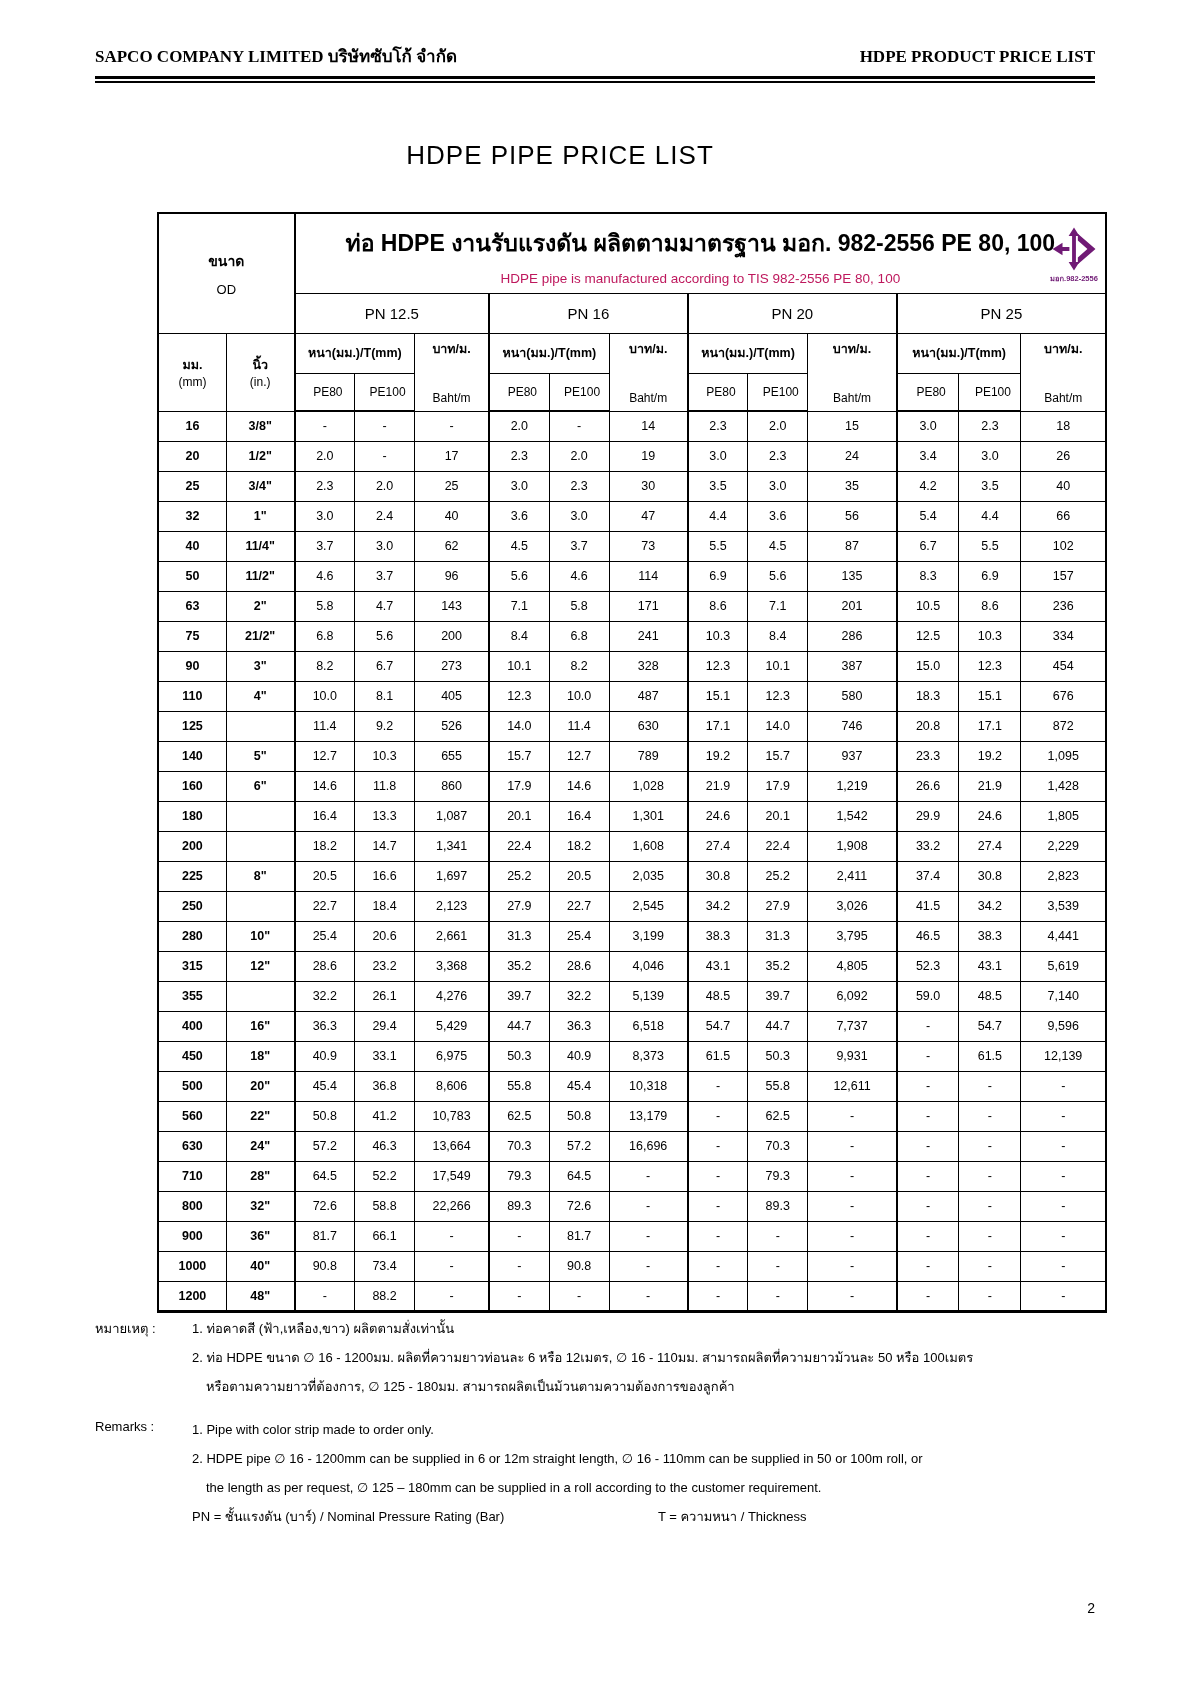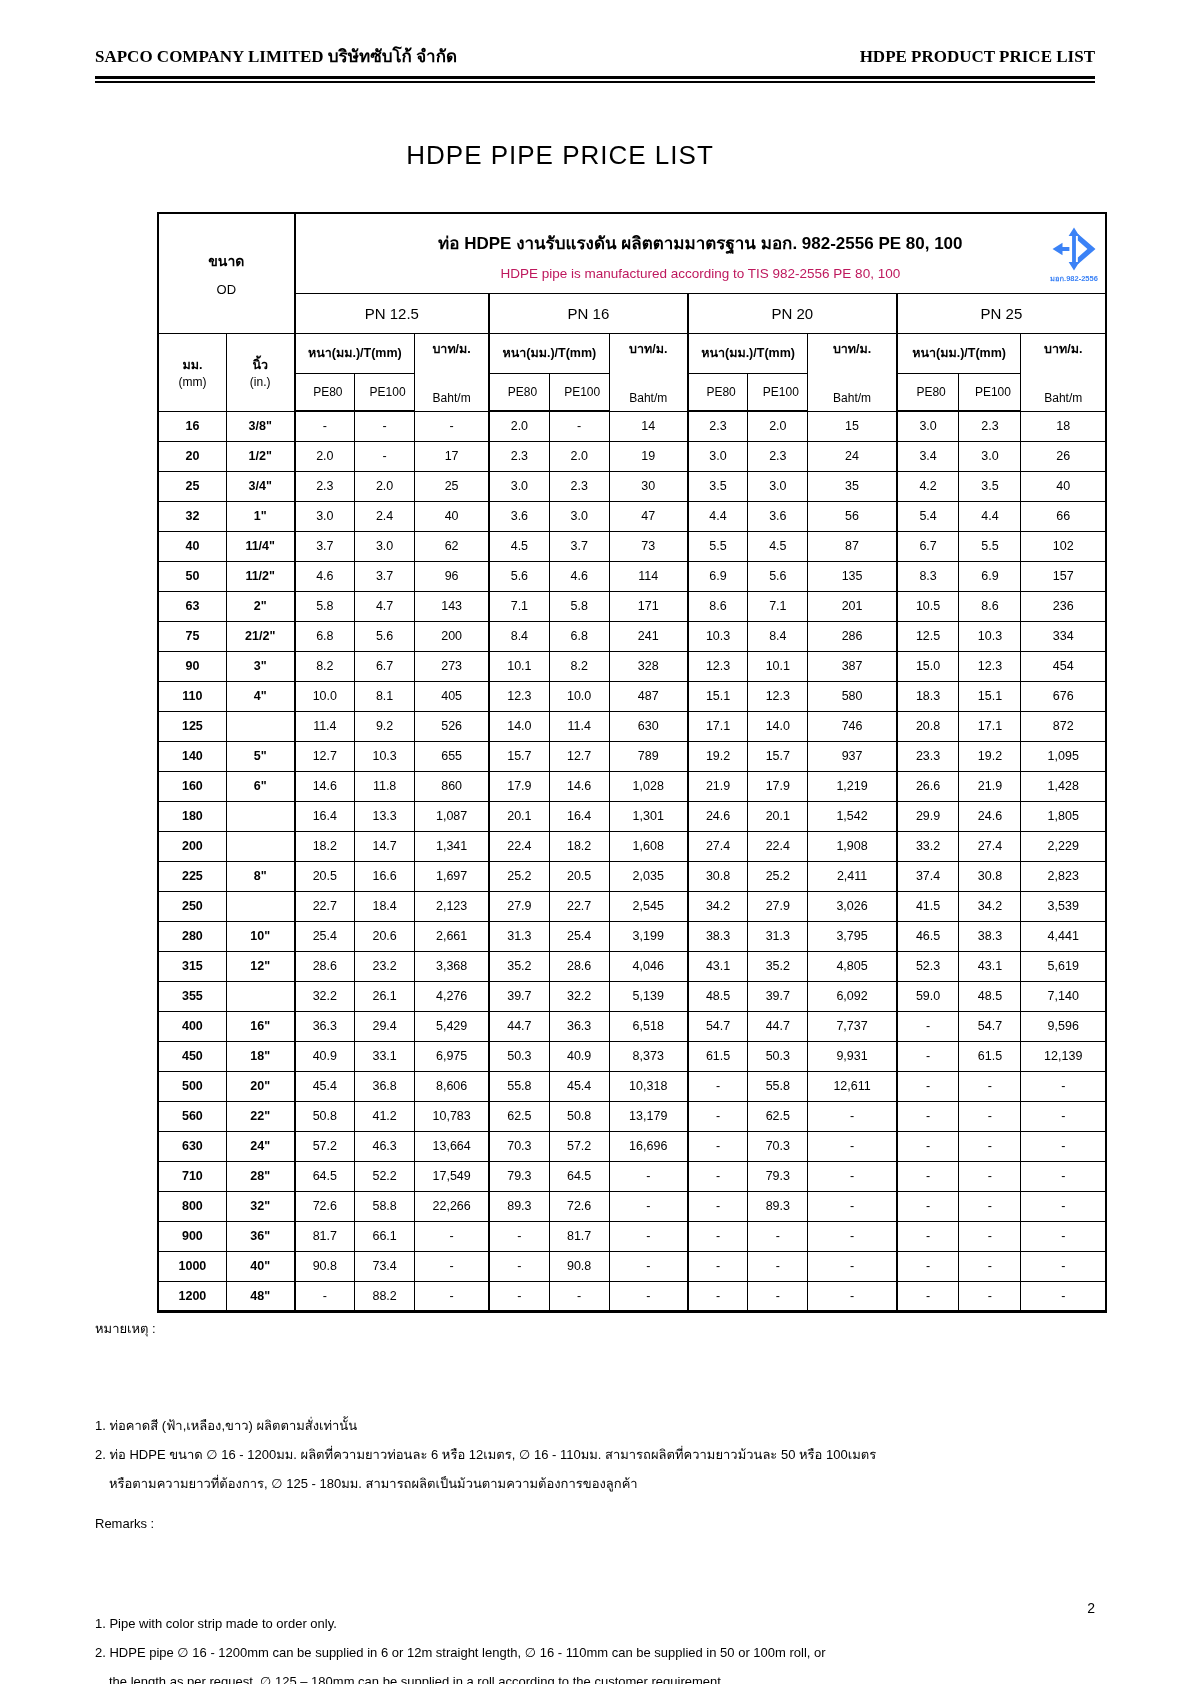--- a/index.html
+++ b/index.html
@@ -43,41 +43,41 @@
   .group-end { border-right: 2px solid #000 !important; }
   thead tr.desc-row { height: 80px; }
   thead tr.pn-row { height: 40px; }
   thead tr.sub-row1 { height: 40px; }
   thead tr.sub-row2 { height: 38px; }
   thead tr.sub-row2 th { border-bottom: 2px solid #000; }
   .od-cell { font-size: 14px; }
   .od-cell .od-thai { display: block; font-weight: bold; margin-bottom: 10px; }
   .od-cell .od-en { display: block; font-weight: normal; font-size: 13px; }
   .desc-cell { position: relative; }
-  .desc-thai { display: block; font-weight: bold; font-size: 17px; margin: 4px 0 10px 0; }
+  .desc-thai { display: block; font-weight: bold; font-size: 23px; margin: 4px 0 10px 0; }
   .desc-en { display: block; font-weight: normal; font-size: 13.5px; color: #be185d; }
   .tis-logo {
     position: absolute; right: 5px; top: 12px; width: 52px;
     text-align: center; line-height: 0;
   }
   .tis-caption { display: block; font-size: 7.5px; line-height: 9px; font-weight: bold; margin-top: 2px; }
   .pn-label { font-size: 15px; margin-left: 32px; }
   .th-thai-bold { font-weight: bold; font-size: 12.5px; }
   .pe-head { font-size: 12px; padding-left: 8px; }
   .baht-cell .b-thai { display: block; font-weight: bold; font-size: 12.5px; margin-bottom: 32px; }
   .baht-cell .b-en { display: block; font-size: 12px; }
   tbody tr { height: 30px; }
   tbody td { font-size: 12.5px; }
   tbody td.size-col { font-weight: bold; }
   
   .notes {
     position: absolute; top: 1318px; left: 95px; right: 40px;
     font-size: 13px;
   }
-  .note-row { display: flex; margin-bottom: 2px; flex-direction: column; }
+  .note-row { display: flex; margin-bottom: 2px; }
   .note-label { width: 97px; flex: 0 0 97px; }
   .note-content { flex: 1; }
   .note-content > div { margin-bottom: 8px; line-height: 21px; }
   .note-content .cont { padding-left: 14px; }
   .defs { margin-top: 4px; }
   .defs .tdef { margin-left: 150px; }
   .remarks-block { margin-top: 14px; }
   .page-number { position: absolute; top: 1600px; right: 95px; font-size: 14px; }
 </style>
 </head>
@@ -111,21 +111,21 @@
   </colgroup>
   <thead>
     <tr class="desc-row">
       <th class="od-cell group-end" rowspan="2" colspan="2">
         <span class="od-thai">ขนาด</span>
         <span class="od-en">OD</span>
       </th>
       <th class="desc-cell" colspan="12">
         <span class="desc-thai">ท่อ HDPE งานรับแรงดัน ผลิตตามมาตรฐาน มอก. 982-2556  PE 80, 100</span>
         <span class="desc-en">HDPE pipe is manufactured according to  TIS  982-2556  PE 80, 100</span>
-        <span class="tis-logo" style="color: #3b82f6;">
+        <span class="tis-logo" style="color: #701a75;">
           <svg width="46" height="46" viewBox="0 0 60 60">
             <path d="M30 2 L37 13 L32.5 13 L32.5 47 L37 47 L30 58 L23 47 L27.5 47 L27.5 13 L23 13 Z" fill="currentColor"></path>
             <path d="M2 30 L15 22 L15 27.5 L24 27.5 L24 32.5 L15 32.5 L15 38 Z" fill="currentColor"></path>
             <path d="M35 10 L58 30 L35 50 L35 41 L47.5 30 L35 19 Z" fill="currentColor"></path>
           </svg>
           <span class="tis-caption">มอก.982-2556</span>
         </span>
       </th>
     </tr>
     <tr class="pn-row">

